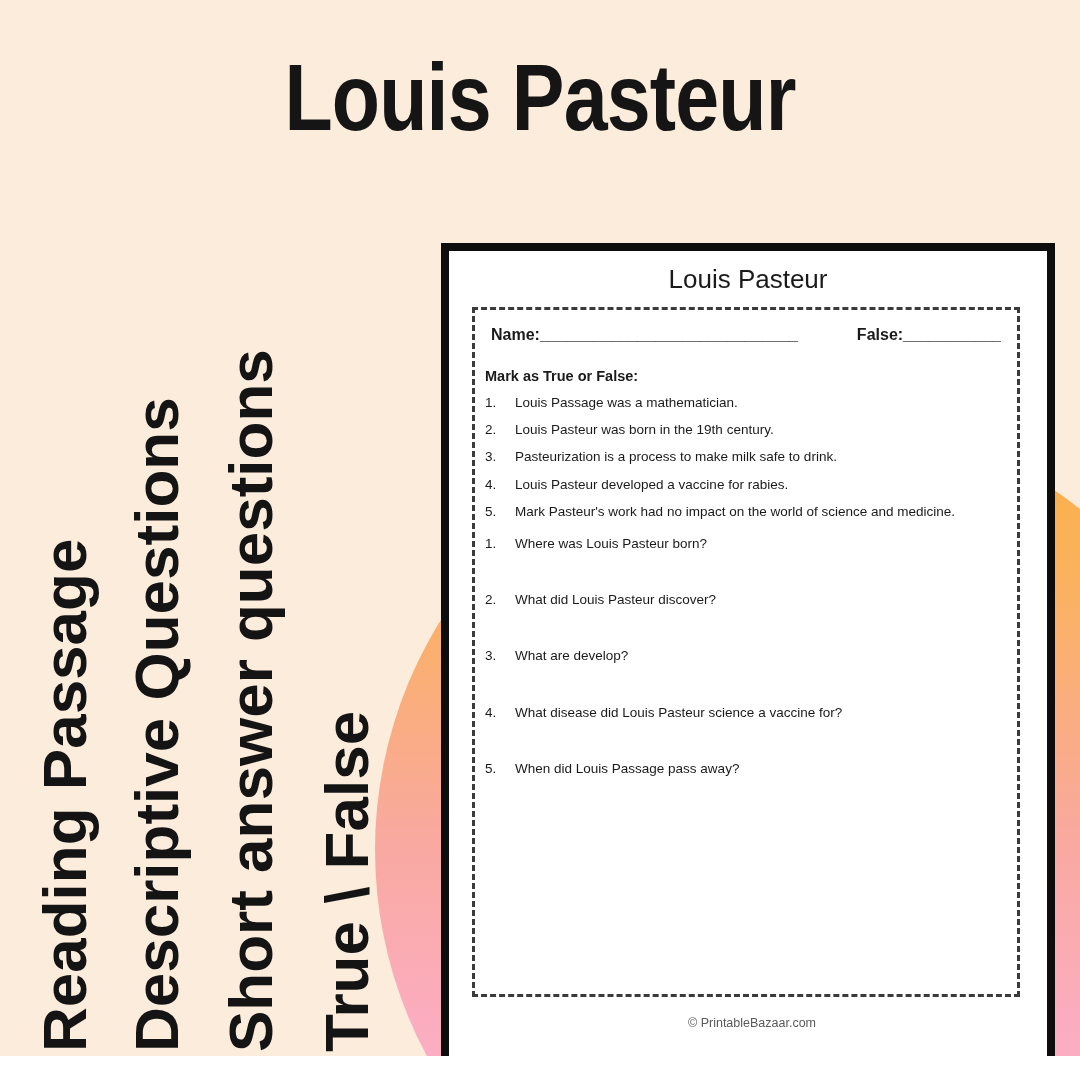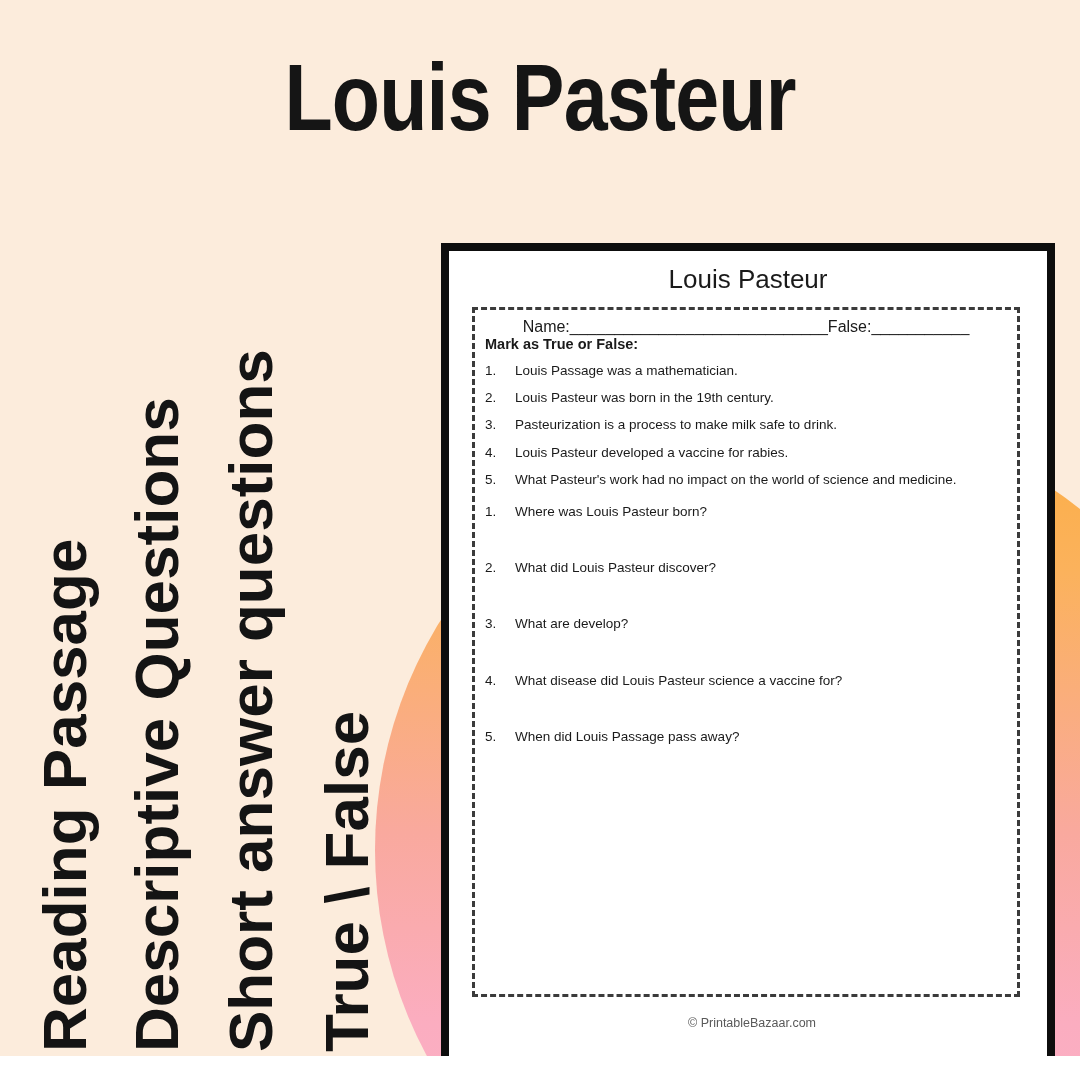--- a/index.html
+++ b/index.html
@@ -35,26 +35,26 @@
   }
   .sheet-title {
     text-align:center; margin-top:13px; font-size:26px; font-weight:400;
     color:#1a1a1a;
   }
   .dash-box {
     position:absolute; left:23px; top:56px; width:548px; height:690px;
     border:3px dashed #3b3b3b; box-sizing:border-box; padding:0 10px;
   }
   .name-row {
-    display:flex; justify-content:center; margin-top:8px;
-    font-size:16px; padding:0 6px; white-space:nowrap;
+    display:flex; justify-content:space-between; margin-top:16px;
+    font-size:16px; padding:0 6px; white-space:nowrap;font-weight:bold;
   }
   .fill-line { letter-spacing:0; }
   .sec-heading { font-weight:700; font-size:14.5px; }
-  .tf-heading { }
+  .tf-heading { margin-top:24px; }
   .sa-heading { margin-top:133px; }
   .q-list { margin:0; padding:0; }
   .tf-list { margin-top:7px; }
   .q-item { display:flex; font-size:13.5px; line-height:1.2; }
   .q-num { flex:0 0 30px; width:30px; }
   .q-text { flex:1; }
   .tf-list .q-item { margin-top:11px; }
   .sa-list .q-item { margin-top:16px; }
   .sa-list .q-item + .q-item { margin-top:40px; }
   .sheet-footer {
@@ -104,21 +104,21 @@
         <div class="q-item">
           <span class="q-num">3.</span>
           <span class="q-text">Pasteurization is a process to make milk safe to drink.</span>
         </div>
         <div class="q-item">
           <span class="q-num">4.</span>
           <span class="q-text">Louis Pasteur developed a vaccine for rabies.</span>
         </div>
         <div class="q-item">
           <span class="q-num">5.</span>
-          <span class="q-text">What Pasteur's work had no impact on the world of science and medicine.</span>
+          <span class="q-text">Mark Pasteur's work had no impact on the world of science and medicine.</span>
         </div>
       </div>
 
 
       <div class="q-list sa-list">
         <div class="q-item">
           <span class="q-num">1.</span>
           <span class="q-text">Where was Louis Pasteur born?</span>
         </div>
         <div class="q-item">

